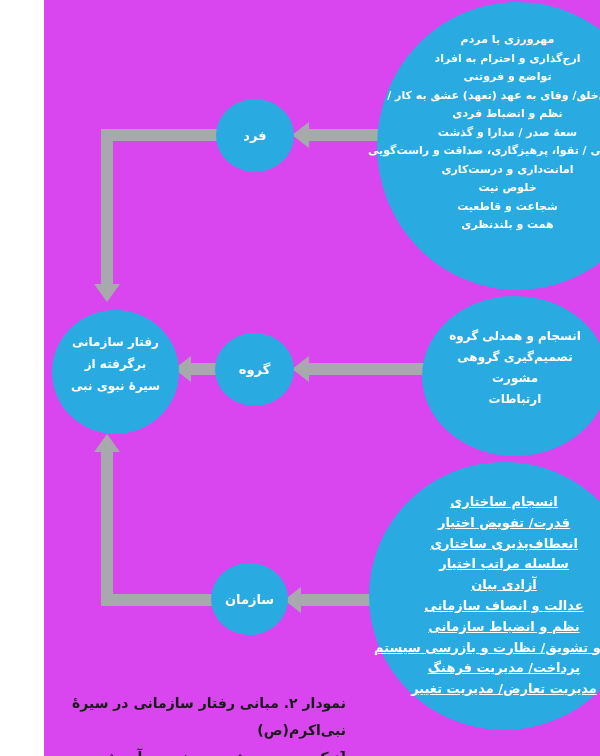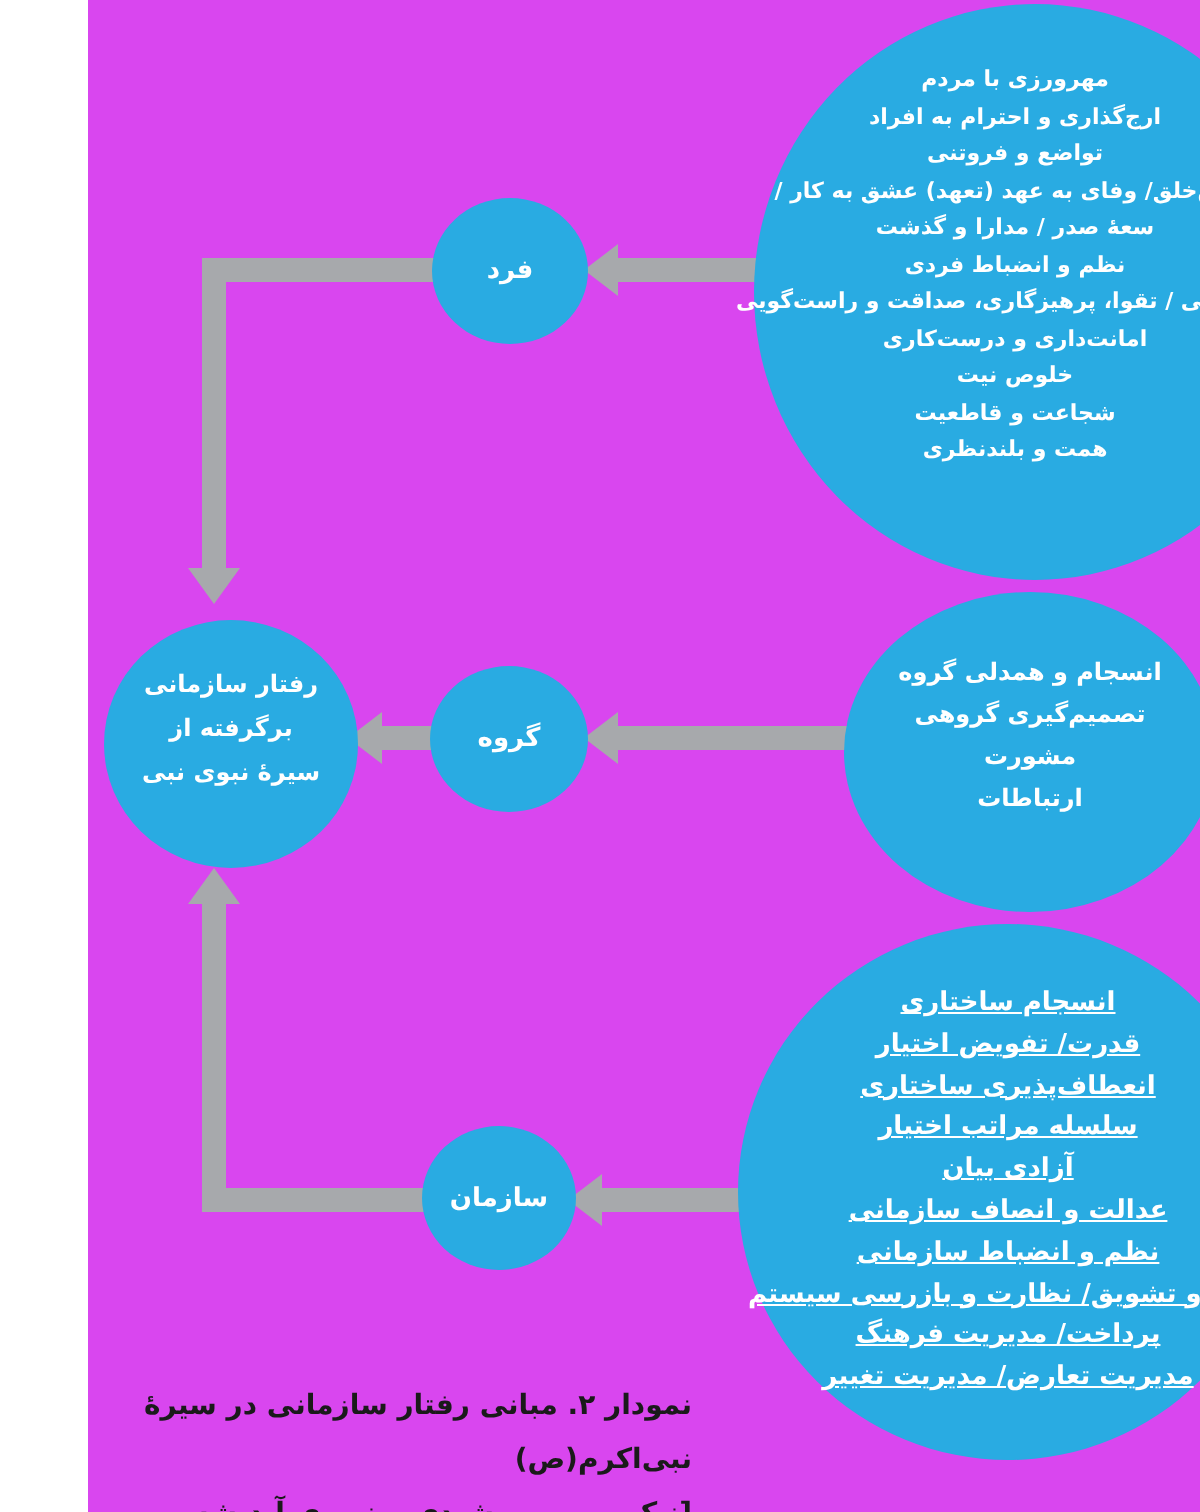--- a/index.html
+++ b/index.html
@@ -59,22 +59,22 @@
 
   <div class="bar" style="left:57px;top:594px;width:113px;height:12px;"></div>
   <div class="bar" style="left:57px;top:452px;width:12px;height:154px;"></div>
   <div class="tri tri-up" style="left:50px;top:434px;"></div>
 
   <div class="node" id="n-top">
     <div class="line">مهرورزی با مردم</div>
     <div class="line">ارج‌گذاری و احترام به افراد</div>
     <div class="line">تواضع و فروتنی</div>
     <div class="line">حسن‌خلق/ وفای به عهد (تعهد) عشق به کار /</div>
+    <div class="line">نظم و انضباط فردی</div>
     <div class="line">سعهٔ صدر / مدارا و گذشت</div>
-    <div class="line">نظم و انضباط فردی</div>
     <div class="line">عیب‌پوشی / تقوا، پرهیزگاری، صداقت و راست‌گویی</div>
     <div class="line">امانت‌داری و درست‌کاری</div>
     <div class="line">خلوص نیت</div>
     <div class="line">شجاعت و قاطعیت</div>
     <div class="line">همت و بلندنظری</div>
   </div>
 
   <div class="node" id="n-mid">
     <div class="line">انسجام و همدلی گروه</div>
     <div class="line">تصمیم‌گیری گروهی</div>

